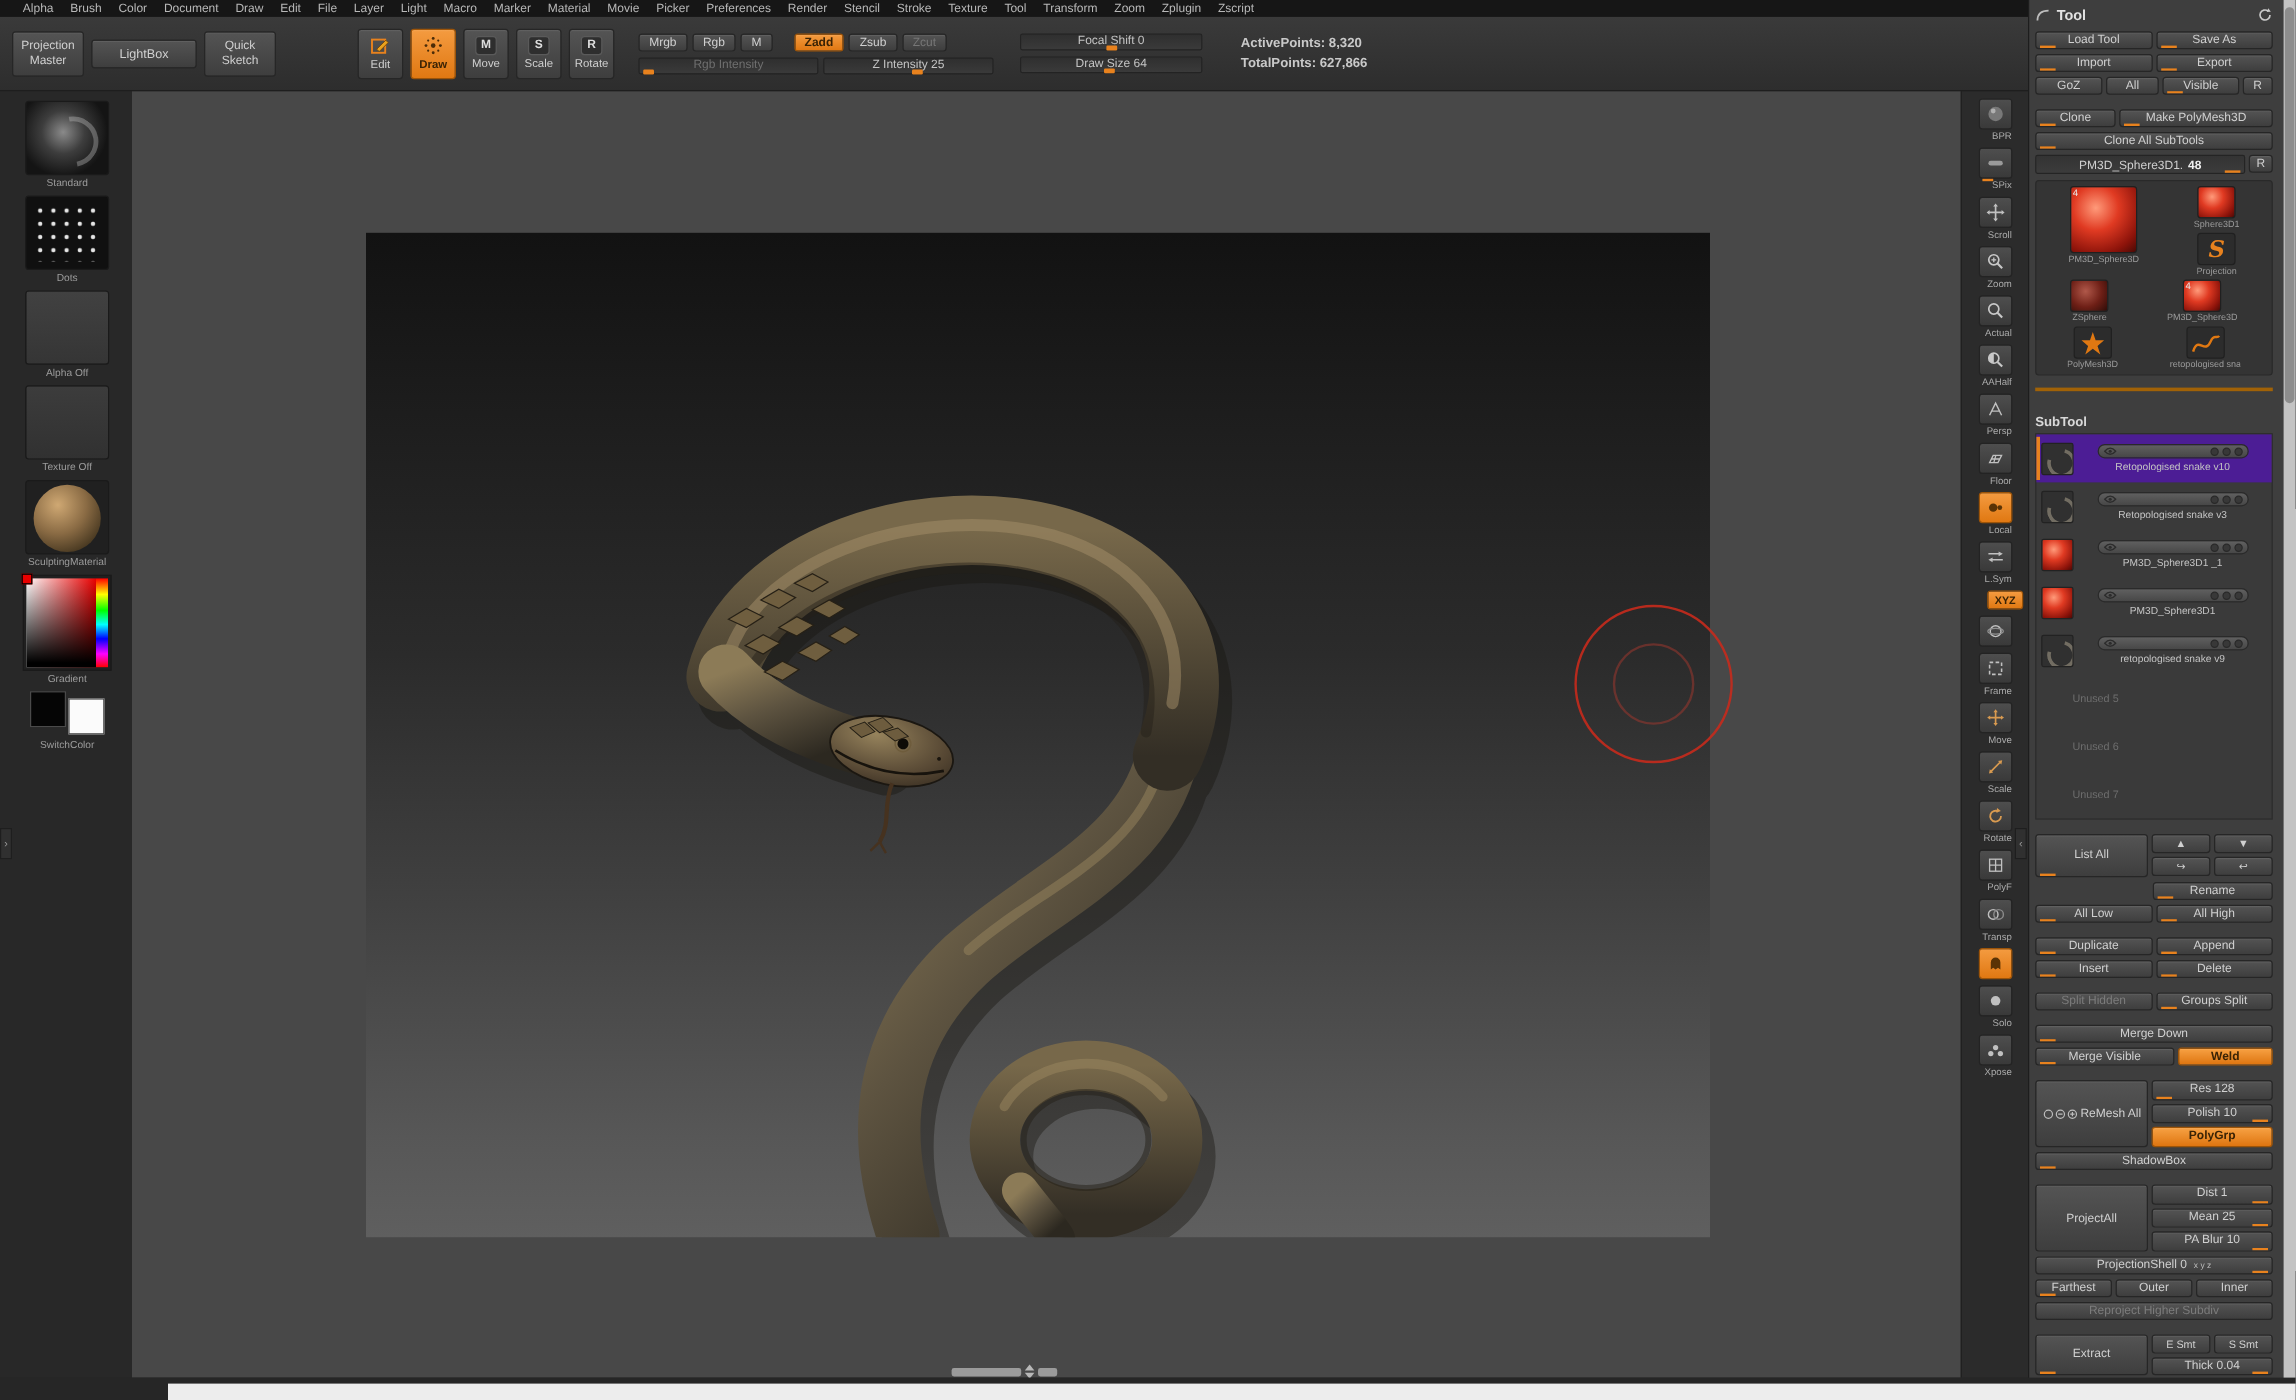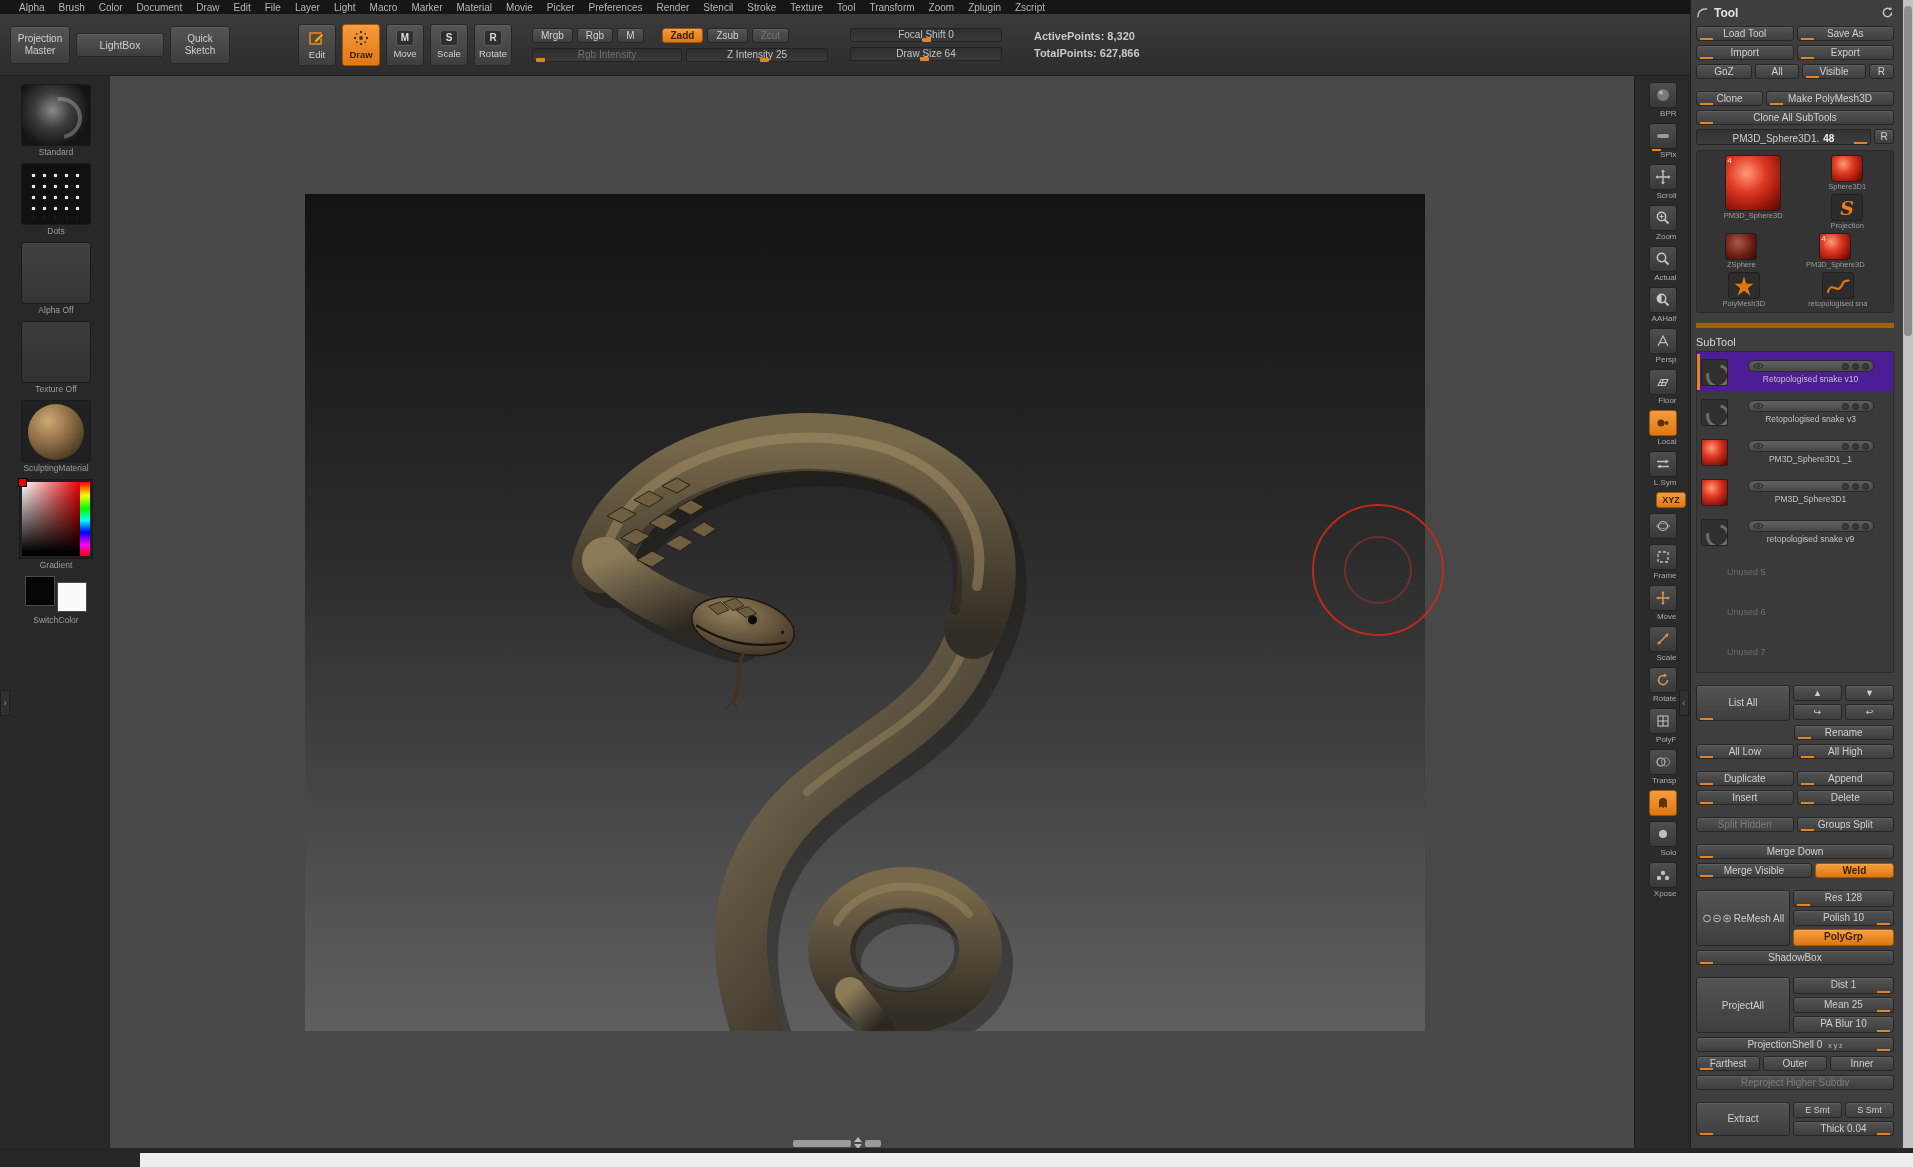--- a/index.html
+++ b/index.html
@@ -128,21 +128,21 @@
 .tt .img{border:1px solid #202020;border-radius:3px;background:#2c2c2c;position:relative;display:flex;align-items:center;justify-content:center;}
 .tt.big .img{width:56px;height:56px;}
 .tt.smallt .img{width:32px;height:27px;}
 .tt .lbl{font-size:7.5px;color:#9c9c9c;white-space:nowrap;max-width:88px;overflow:hidden;}
 .badge{position:absolute;left:1px;top:0;font-size:8px;color:#e6e6e6;}
 .sphere-red{background:radial-gradient(circle at 38% 32%,#ff9a7a 0%,#e03a22 38%,#8c130a 78%,#4a0a05 100%) !important;}
 .sphere-dark{background:radial-gradient(circle at 40% 35%,#b0584a 0%,#6e1f16 55%,#2e0c08 100%) !important;}
 .sglyph{font-family:"DejaVu Serif",serif;font-style:italic;font-weight:bold;font-size:19px;color:#e8821e;}
 
 
-.sthead{margin-top:10px;font-size:11px;color:#d8d8d8;font-weight:normal;border-top:5px solid #a16207;padding-top:8px;}
+.sthead{margin-top:10px;font-size:11px;color:#d8d8d8;font-weight:bold;border-top:3px solid #a16207;padding-top:20px;}
 .stlist{margin-top:3px;background:#3a3a3a;border:1px solid #2c2c2c;}
 .stitem{position:relative;display:flex;align-items:center;gap:4px;padding:3px 4px;height:40px;cursor:pointer;}
 .stitem.selected{background:#4c1d95;}
 .stitem.selected::before{content:"";position:absolute;left:0;top:2px;bottom:2px;width:3px;background:#e8821e;}
 .stthumb{width:27px;height:27px;border:1px solid #222;border-radius:2px;background:#303030;flex:none;position:relative;overflow:hidden;}
 .stthumb.snakey::after{content:"";position:absolute;left:4px;top:4px;width:18px;height:18px;border-radius:50%;
   border:3px solid rgba(170,160,140,.55);border-top-color:transparent;transform:rotate(-30deg);}
 .stbody{flex:1;display:flex;flex-direction:column;align-items:center;gap:2px;}
 .stctrl{width:126px;height:12px;background:linear-gradient(#606060,#474747);border:1px solid #2a2a2a;border-radius:6px;
   display:flex;align-items:center;padding:0 4px;gap:3px;}

